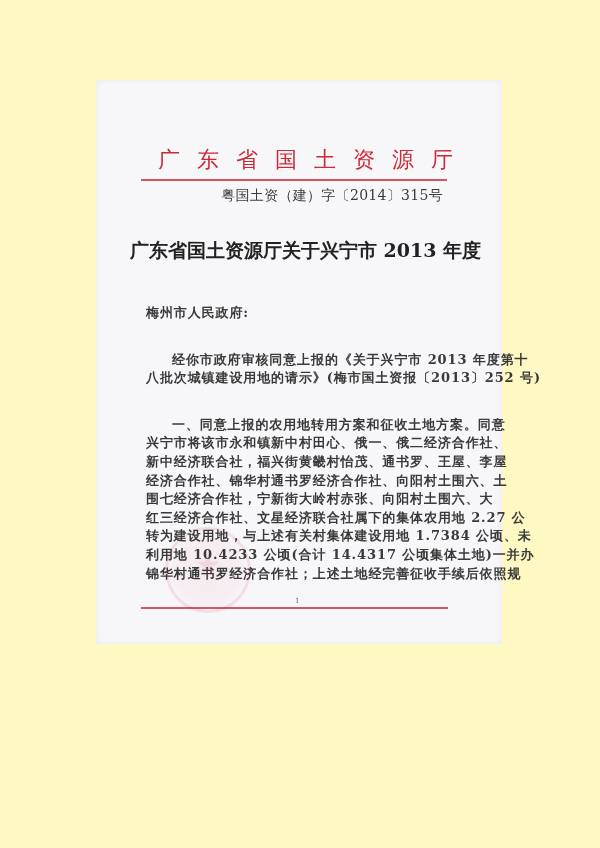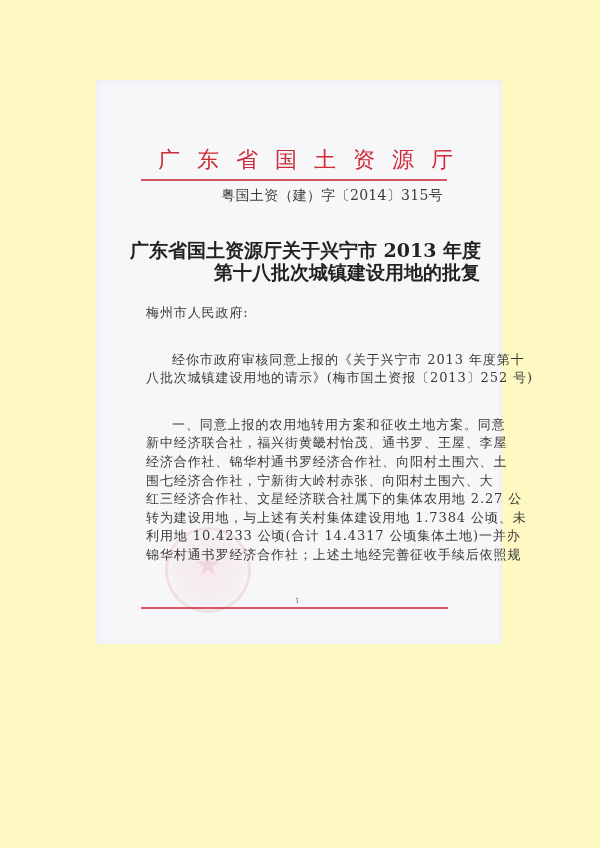--- a/index.html
+++ b/index.html
@@ -76,20 +76,21 @@
       width: 302px;
       font-size: 13px;
       line-height: 18.6px;
       color: #3a3a3a;
     }
     .body .line {
       display: block;
       white-space: nowrap;
       letter-spacing: 0.9px;
       height: 18.6px;
+      font-weight: bold;
     }
     .body .indent { padding-left: 26px; margin-top: 28px; }
     .page-number {
       position: absolute;
       left: 295px;
       top: 597px;
       font-size: 7px;
       color: #666;
     }
     .stamp {
@@ -118,31 +119,31 @@
 
 <div class="viewport">
   <div class="page"></div>
 
   <div class="org-title">广东省国土资源厅</div>
   <div class="red-rule rule-top"></div>
 
   <div class="doc-number">粤国土资（建）字〔2014〕315号</div>
 
   <div class="doc-heading heading-1">广东省国土资源厅关于兴宁市 2013 年度</div>
-  <div class="doc-heading heading-2">第十八批次城镇建设用地的批复</div>
 
   <div class="stamp">
     <span class="stamp-star">★</span>
   </div>
 
   <div class="body">
     <span class="line">梅州市人民政府:</span>
     <span class="line indent">经你市政府审核同意上报的《关于兴宁市 2013 年度第十</span>
     <span class="line">八批次城镇建设用地的请示》(梅市国土资报〔2013〕252 号)</span>
     <span class="line indent">一、同意上报的农用地转用方案和征收土地方案。同意</span>
+    <span class="line">兴宁市将该市永和镇新中村田心、俄一、俄二经济合作社、</span>
     <span class="line">新中经济联合社，福兴街黄畿村怡茂、通书罗、王屋、李屋</span>
     <span class="line">经济合作社、锦华村通书罗经济合作社、向阳村土围六、土</span>
     <span class="line">围七经济合作社，宁新街大岭村赤张、向阳村土围六、大</span>
     <span class="line">红三经济合作社、文星经济联合社属下的集体农用地 2.27 公</span>
     <span class="line">转为建设用地，与上述有关村集体建设用地 1.7384 公顷、未</span>
     <span class="line">利用地 10.4233 公顷(合计 14.4317 公顷集体土地)一并办</span>
     <span class="line">锦华村通书罗经济合作社；上述土地经完善征收手续后依照规</span>
   </div>
 
   <div class="page-number">1</div>

